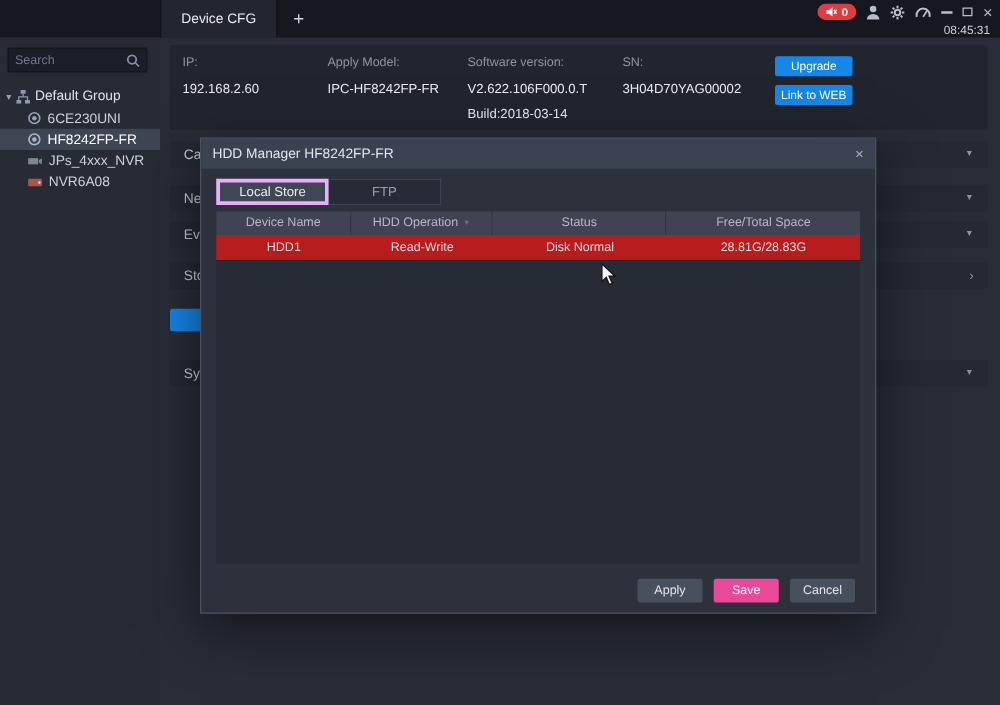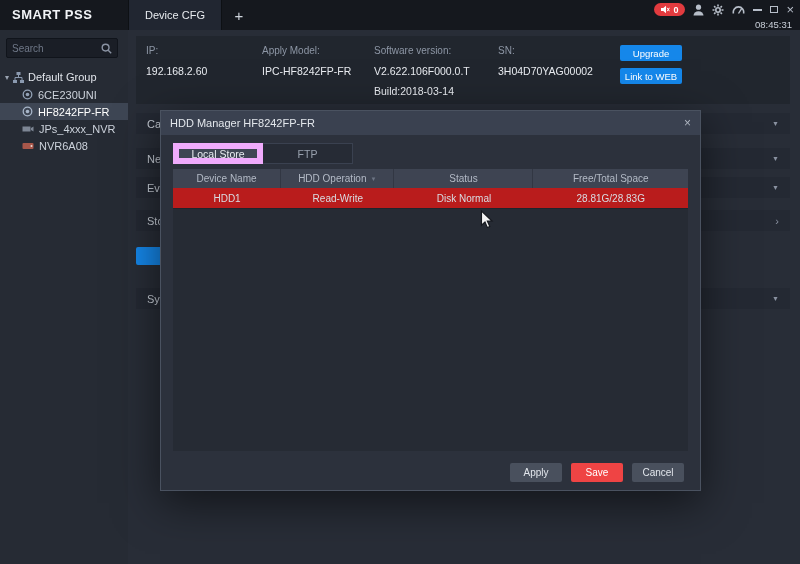--- a/index.html
+++ b/index.html
@@ -43,43 +43,42 @@
   .chev { font-size:7px; color:#8a92a1; }
   .chev-r { font-size:11px; color:#8a92a1; line-height:10px; }
   .blue-frag { position:absolute; left:8px; top:217px; width:27px; height:18px; background:#1587ea; border-radius:2px; }
 
   
   .modal { position:absolute; left:160px; top:110px; width:541px; height:381px; background:#2c313c; border:1px solid #4a5260; box-shadow:0 12px 42px rgba(0,0,0,.55); z-index:5; }
   .modal-titlebar { position:absolute; left:0; top:0; width:100%; height:24px; background:#3a4150; display:flex; align-items:center; justify-content:space-between; padding:0 9px; }
   .modal-title { font-size:11px; color:#e3e7ec; }
   .modal-close { font-size:12px; color:#aeb5c0; cursor:pointer; }
   .mtab { position:absolute; top:32px; height:21px; width:90px; display:flex; align-items:center; justify-content:center; font-size:10.5px; cursor:pointer; }
-  .mtab.active { left:12px; background:#3f4654; color:#e9ecf0; border:6px solid #f0abfc; }
+  .mtab.active { left:12px; background:#3f4654; color:#e9ecf0; border:3px solid #f0abfc; }
   .mtab.inactive { left:102px; background:#262b35; color:#99a1ae; border:1px solid #3a4150; border-left:0; }
   .htable { position:absolute; left:12px; top:58px; width:515px; height:282px; background:#262b34; }
   .thead { display:flex; height:19px; background:#3e4452; }
   .th { font-size:10px; color:#b3bac6; display:flex; align-items:center; justify-content:center; gap:4px; border-right:1px solid rgba(0,0,0,.18); }
   .th:last-child { border-right:0; }
   .sort-tri { font-size:6px; color:#6d7584; }
   .trow { display:flex; height:21px; background:#b91c1c; border-bottom:1px solid #20242c; cursor:pointer; }
   .td { font-size:10px; color:#d9dde3; display:flex; align-items:center; justify-content:center; }
   .c0 { width:21%; } .c1 { width:22%; } .c2 { width:27%; } .c3 { width:30%; }
   .modal-buttons { position:absolute; right:16px; top:352px; display:flex; gap:9px; }
   .mbtn { width:52px; height:19px; font-size:10px; display:flex; align-items:center; justify-content:center; border-radius:2px; background:#49505d; color:#e2e6ec; cursor:pointer; }
-  .mbtn.save { background:#ef4444; color:#fff;text-align:right; }
+  .mbtn.save { background:#ec4899; color:#fff;text-align:right; }
 
   .cursor { position:absolute; left:480px; top:210px; z-index:9; pointer-events:none; }
 </style>
 </head>
 <body>
 
 <div class="screen">
 
   <div class="topbar">
-    <div class="logo">SMART PSS</div>
     <div class="tab">
       <span>Device CFG</span>
     </div>
     <div class="tab-add">+</div>
     <div class="top-right">
       <div class="icons-row">
         <div class="badge">
           <svg width="9" height="9" viewBox="0 0 9 9">
               <polygon points="0,3 2.3,3 5,0.8 5,8.2 2.3,6 0,6" fill="#fff"></polygon>
               <path d="M6.2 2.8 L8.4 6.2 M8.4 2.8 L6.2 6.2" stroke="#fff" stroke-width="1" fill="none"></path>

